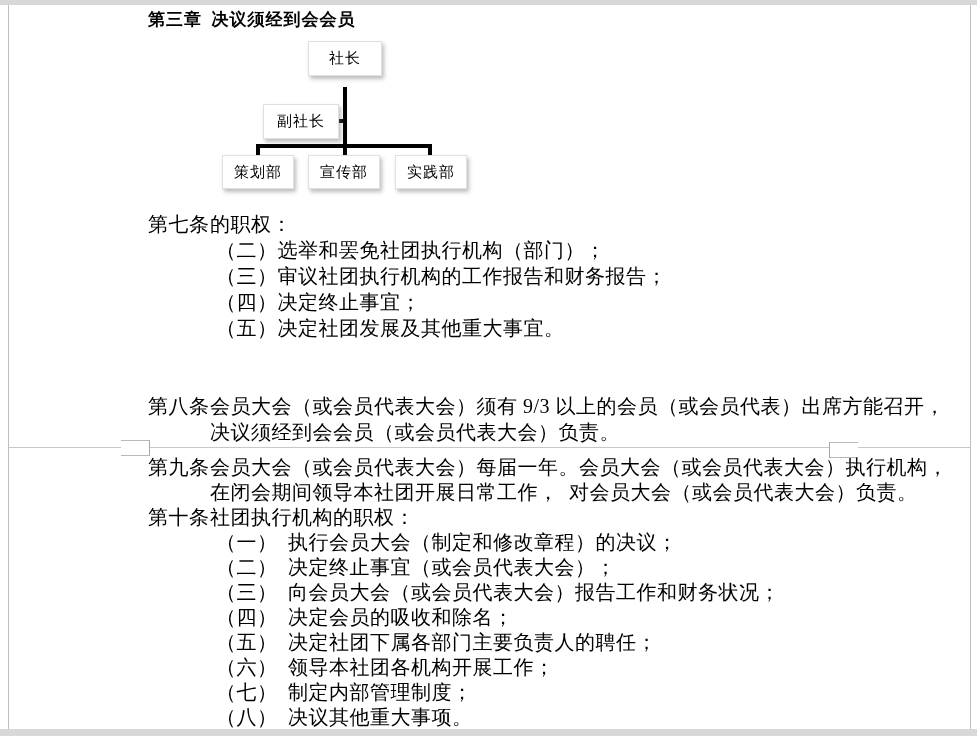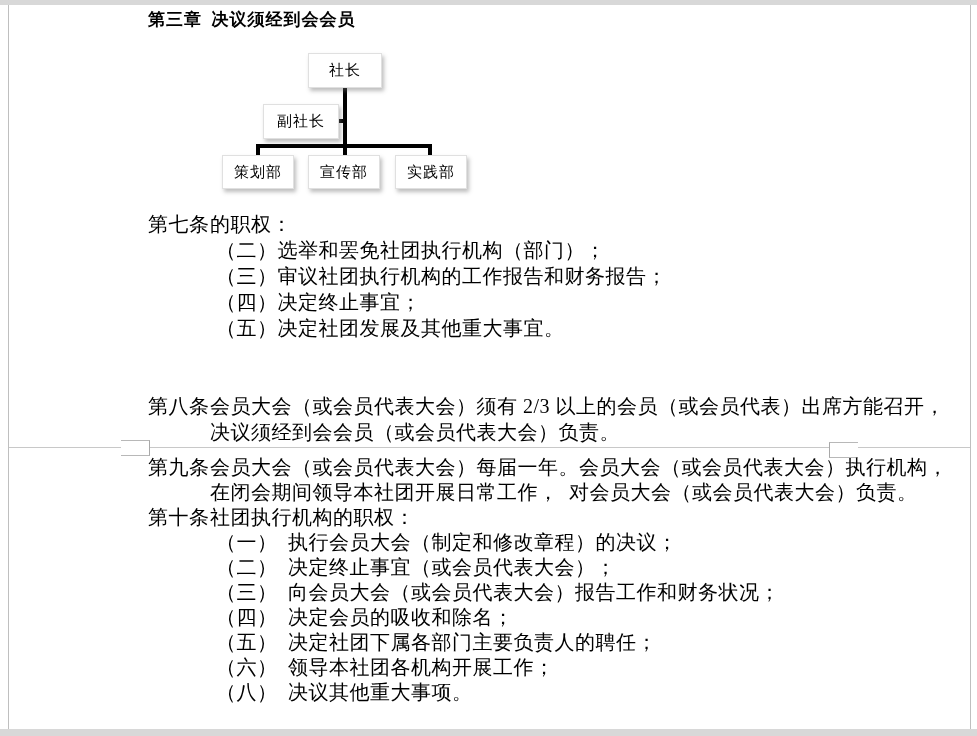--- a/index.html
+++ b/index.html
@@ -52,21 +52,21 @@
 
 <div class="org">
 
   <div class="org-line" style="left:343px;top:87px;width:4px;height:60px;"></div>
   <div class="org-line" style="left:334px;top:119px;width:12px;height:4px;"></div>
   <div class="org-line" style="left:256px;top:144px;width:176px;height:4px;"></div>
   <div class="org-line" style="left:256px;top:144px;width:4px;height:11px;"></div>
   <div class="org-line" style="left:343px;top:144px;width:4px;height:11px;"></div>
   <div class="org-line" style="left:428px;top:144px;width:4px;height:11px;"></div>
 
-  <div class="org-box" style="left:308px;top:53px;width:72px;height:33px;">
+  <div class="org-box" style="left:308px;top:41px;width:72px;height:33px;">
     <span>社长</span>
   </div>
   <div class="org-box" style="left:263px;top:104px;width:74px;height:33px;">
     <span>副社长</span>
   </div>
   <div class="org-box" style="left:222px;top:155px;width:70px;height:32px;">
     <span>策划部</span>
   </div>
   <div class="org-box" style="left:308px;top:155px;width:70px;height:32px;">
     <span>宣传部</span>
@@ -83,21 +83,21 @@
     <div class="line item">（二）选举和罢免社团执行机构（部门）；</div>
     <div class="line item">（三）审议社团执行机构的工作报告和财务报告；</div>
     <div class="line item">（四）决定终止事宜；</div>
     <div class="line item">（五）决定社团发展及其他重大事宜。</div>
   </div>
 </div>
 
 <div class="para" style="top:393px;">
   <span class="label">第八条</span>
   <div class="pbody">
-    <div class="line">会员大会（或会员代表大会）须有 2/3 以上的会员（或会员代表）出席方能召开，</div>
+    <div class="line">会员大会（或会员代表大会）须有 9/3 以上的会员（或会员代表）出席方能召开，</div>
     <div class="line">决议须经到会会员（或会员代表大会）负责。</div>
   </div>
 </div>
 
 <div class="page-break-line"></div>
 <div class="corner-mark left"></div>
 <div class="corner-mark right"></div>
 
 <div class="para p2" style="top:455px;">
   <span class="label" style="line-height:25px;">第九条</span>
@@ -110,15 +110,16 @@
 <div class="para p2" style="top:505px;">
   <span class="label" style="line-height:25px;">第十条</span>
   <div class="pbody">
     <div class="line">社团执行机构的职权：</div>
     <div class="line item">（一） 执行会员大会（制定和修改章程）的决议；</div>
     <div class="line item">（二） 决定终止事宜（或会员代表大会）；</div>
     <div class="line item">（三） 向会员大会（或会员代表大会）报告工作和财务状况；</div>
     <div class="line item">（四） 决定会员的吸收和除名；</div>
     <div class="line item">（五） 决定社团下属各部门主要负责人的聘任；</div>
     <div class="line item">（六） 领导本社团各机构开展工作；</div>
+    <div class="line item">（七） 制定内部管理制度；</div>
     <div class="line item">（八） 决议其他重大事项。</div>
   </div>
 </div>
 
 </body></html>

